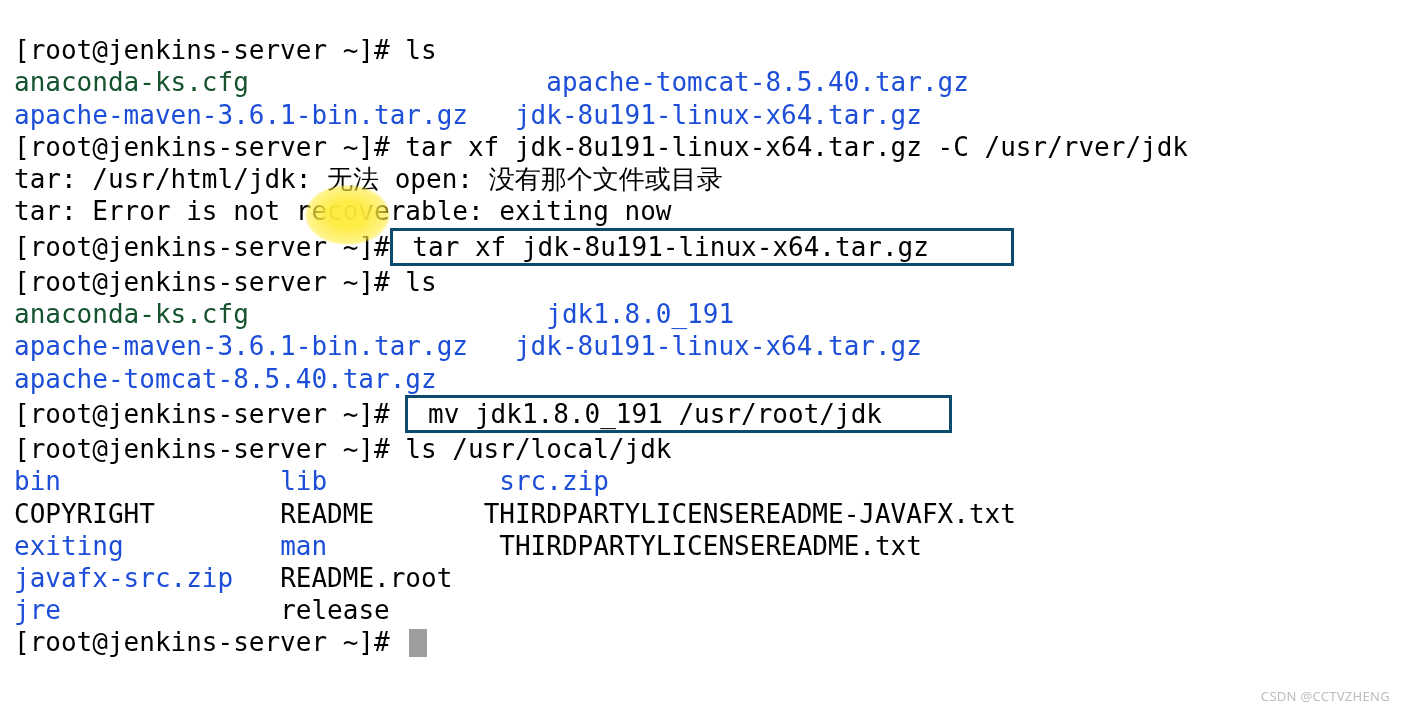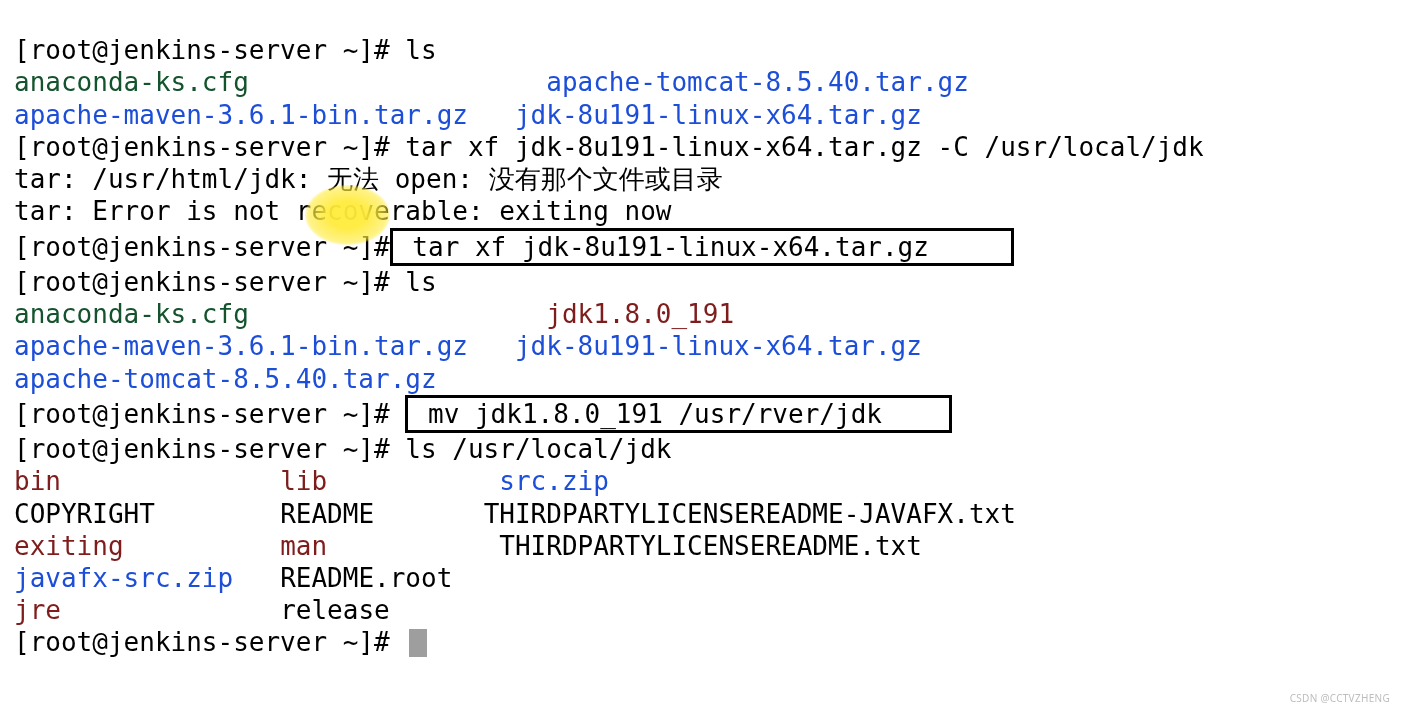--- a/index.html
+++ b/index.html
@@ -13,40 +13,40 @@
     line-height: 1.24;
     color: #000000;
     overflow: hidden;
     position: relative;
   }
   .term {
     white-space: pre;
     padding: 2px 0 0 14px;
   }
   .red   { color: #1d4ed8; }
-  .blue  { color: #7f1d1d; }
+  .blue  { color: #1d4ed8; }
   .black { color: #14532d; }
   .box {
-    border: 3px solid #000000;
+    border: 3px solid #0c4a6e;
     padding: 0 4px;
     display: inline-block;
   }
   .cursor {
     display: inline-block;
     width: 18px;
     height: 28px;
     background: #9e9e9e;
     vertical-align: text-bottom;
     margin-left: 4px;
   }
   .wm {
     position: absolute;
     right: 12px;
     bottom: 10px;
-    font-size: 10px;
+    font-size: 13px;
     color: #bdbdbd;
     font-family: system-ui, sans-serif;
     letter-spacing: 0.3px;
   }
   
   .hl-blob {
     position: absolute;
     left: 305px;
     top: 185px;
     width: 85px;
@@ -56,29 +56,29 @@
     pointer-events: none;
   }
 </style>
 </head>
 <body>
 
 <div class="term">
 <span><span>[root@jenkins-server ~]# </span><span>ls</span></span>
 <span><span class="black">anaconda-ks.cfg</span>                   <span class="red">apache-tomcat-8.5.40.tar.gz</span></span>
 <span><span class="red">apache-maven-3.6.1-bin.tar.gz</span>   <span class="red">jdk-8u191-linux-x64.tar.gz</span></span>
-<span><span>[root@jenkins-server ~]# </span><span>tar xf jdk-8u191-linux-x64.tar.gz -C /usr/local/jdk</span></span>
+<span><span>[root@jenkins-server ~]# </span><span>tar xf jdk-8u191-linux-x64.tar.gz -C /usr/rver/jdk</span></span>
 <span>tar: /usr/html/jdk: 无法 open: 没有那个文件或目录</span>
 <span>tar: Error is not recoverable: exiting now</span>
 <span><span>[root@jenkins-se</span><span>rver</span><span> ~]#</span><span class="box"><span> tar xf jdk-8u191-linux-x64.tar.gz     </span></span></span>
 <span><span>[root@jenkins-se</span><span>rver</span><span> ~]# </span><span>ls</span></span>
 <span><span class="black">anaconda-ks.cfg</span>                   <span class="blue">jdk1.8.0_191</span></span>
 <span><span class="red">apache-maven-3.6.1-bin.tar.gz</span>   <span class="red">jdk-8u191-linux-x64.tar.gz</span></span>
 <span><span class="red">apache-tomcat-8.5.40.tar.gz</span></span>
-<span><span>[root@jenkins-server ~]# </span><span class="box"><span> mv jdk1.8.0_191 /usr/rver/jdk    </span></span></span>
+<span><span>[root@jenkins-server ~]# </span><span class="box"><span> mv jdk1.8.0_191 /usr/root/jdk    </span></span></span>
 <span><span>[root@jenkins-server ~]# </span><span>ls /usr/local/jdk</span></span>
 <span><span class="blue">bin</span>              <span class="blue">lib</span>           <span class="red">src.zip</span></span>
 <span><span>COPYRIGHT</span>        <span>README</span>       <span>THIRDPARTYLICENSEREADME-JAVAFX.txt</span></span>
 <span><span class="blue">exiting</span>          <span class="blue">man</span>           <span>THIRDPARTYLICENSEREADME.txt</span></span>
 <span><span class="red">javafx-src.zip</span>   <span>README.root</span></span>
 <span><span class="blue">jre</span>              <span>release</span></span>
 <span><span>[root@jenkins-server ~]# </span><span class="cursor"></span></span>
 </div>
 
 <div class="hl-blob"></div>

